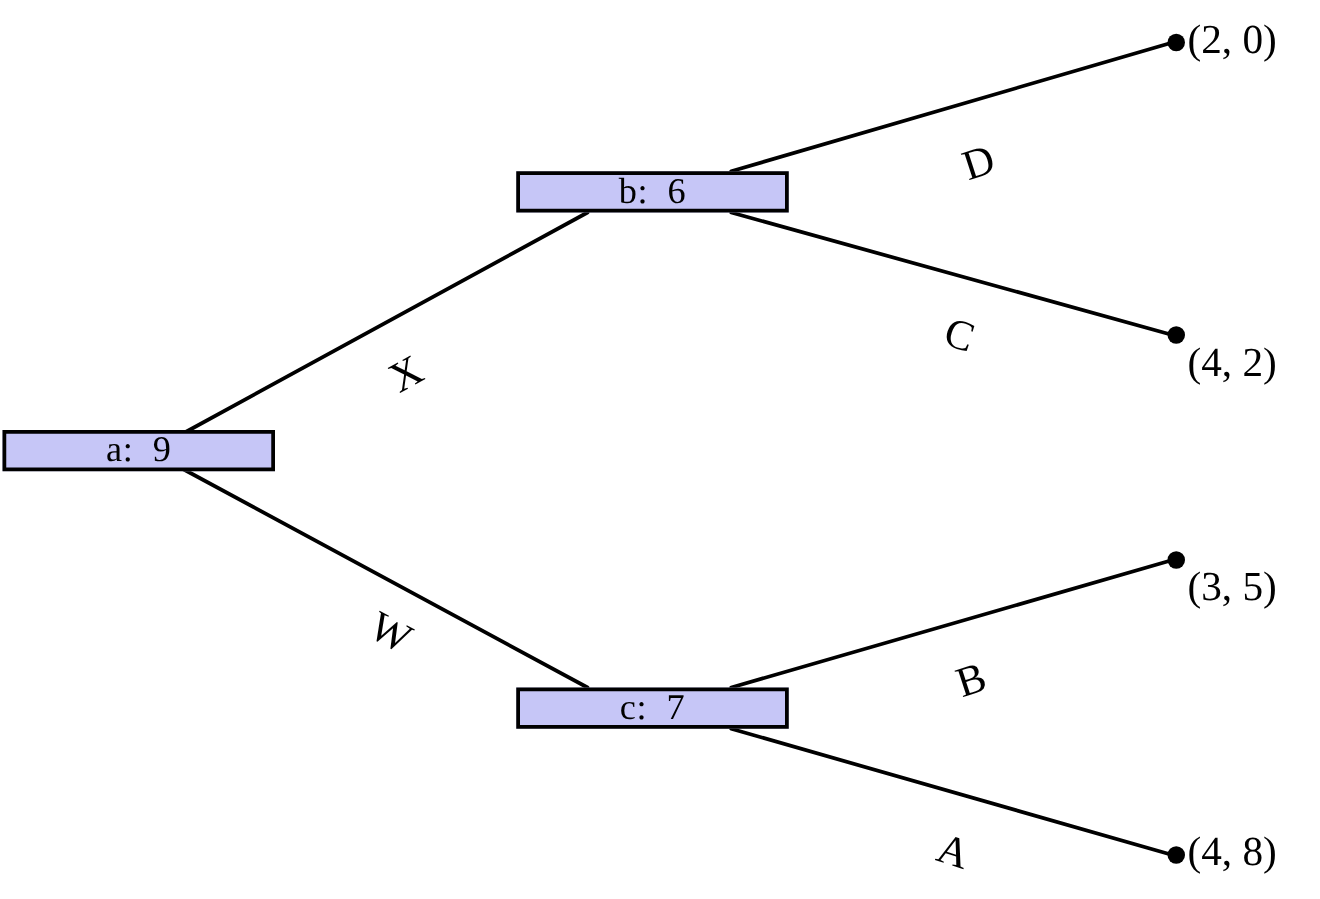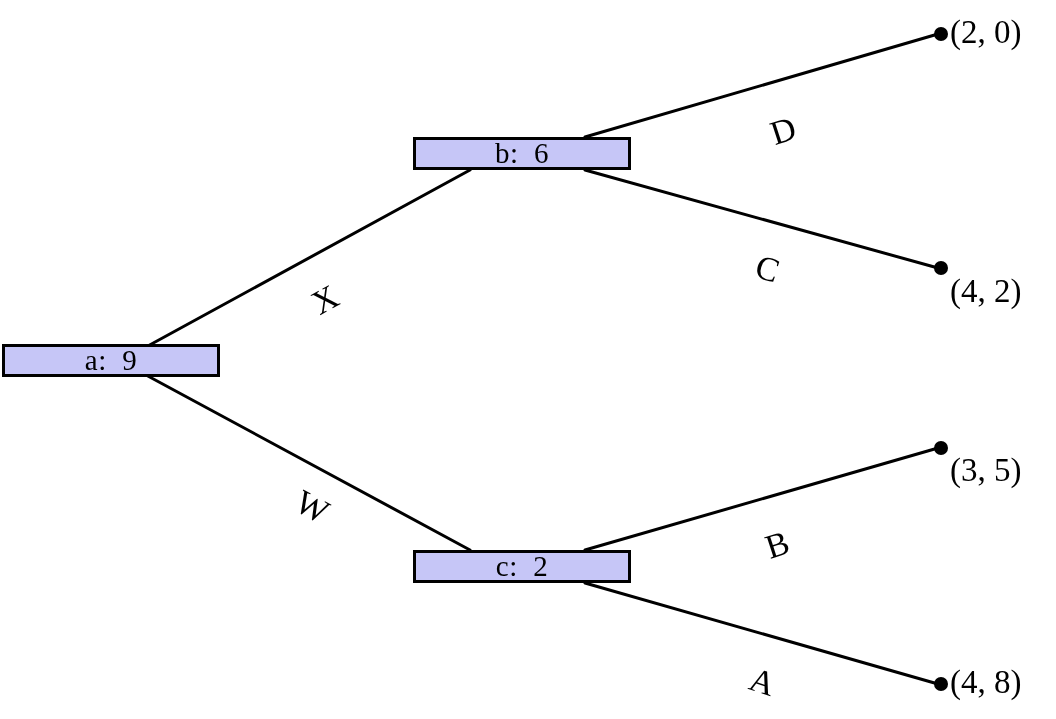--- a/index.html
+++ b/index.html
@@ -76,21 +76,21 @@
         <circle cx="941" cy="34" r="7"></circle>
         <circle cx="941" cy="268" r="7"></circle>
         <circle cx="941" cy="448" r="7"></circle>
         <circle cx="941" cy="684" r="7"></circle>
       </g>
   </svg>
 
   <div id="node-layer">
       <div class="node-box" style="left: 2px; top: 344px; width: 218px; height: 33px;">a:  9</div>
       <div class="node-box" style="left: 413px; top: 137px; width: 218px; height: 33px;">b:  6</div>
-      <div class="node-box" style="left: 413px; top: 550px; width: 218px; height: 33px;">c:  2</div>
+      <div class="node-box" style="left: 413px; top: 550px; width: 218px; height: 33px;">c:  7</div>
     </div>
   <div id="label-layer">
       <div class="edge-label" style="left: 313px; top: 283px; transform: rotate(-29deg);">X</div>
       <div class="edge-label" style="left: 296px; top: 490px; transform: rotate(28deg);">W</div>
       <div class="edge-label" style="left: 771px; top: 114px; transform: rotate(-18deg);">D</div>
       <div class="edge-label" style="left: 756px; top: 252px; transform: rotate(18deg);">C</div>
       <div class="edge-label" style="left: 766px; top: 528px; transform: rotate(-18deg);">B</div>
       <div class="edge-label" style="left: 750px; top: 665px; transform: rotate(18deg);">A</div>
     </div>
   <div id="payoff-layer">

